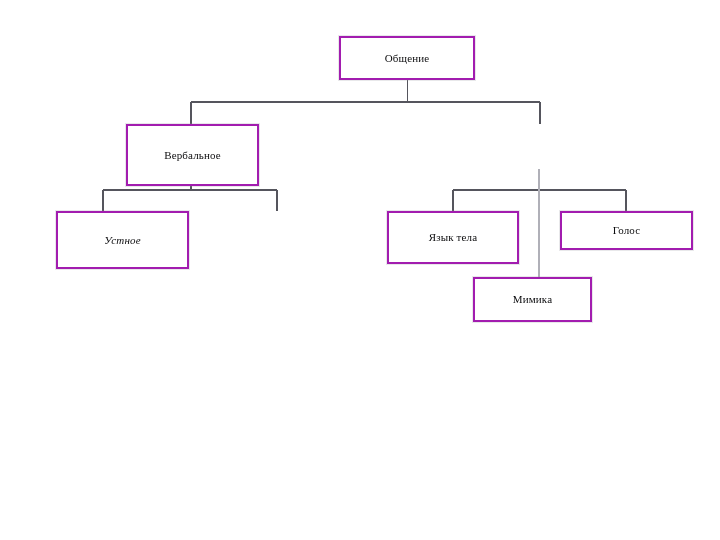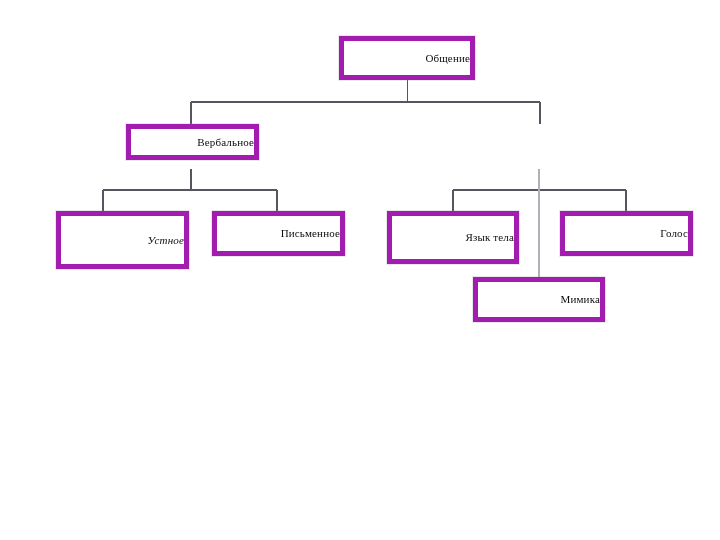--- a/index.html
+++ b/index.html
@@ -21,45 +21,45 @@
     left: 0;
     top: 0;
     width: 720px;
     height: 540px;
   }
   
   .node {
     position: absolute;
     box-sizing: border-box;
     background: #ffffff;
-    border: 5px solid #a21caf;
+    border: 2px solid #a21caf;
     box-shadow: 0 0 0 1px rgba(150,150,158,0.22);
     display: flex;
     align-items: center;
-    justify-content: flex-end;
+    justify-content: center;
     z-index: 5;
   }
   .node-label {
     font-size: 11px;
     line-height: 13px;
     color: #0d0d0f;
     letter-spacing: 0.15px;
     white-space: nowrap;
     text-align: center;
     -webkit-font-smoothing: none;
   }
   
   .n-root      { left: 339px; top: 36px;  width: 136px; height: 44px; }
-  .n-verbal    { left: 126px; top: 124px; width: 133px; height: 36px; }
+  .n-verbal    { left: 126px; top: 124px; width: 133px; height: 62px; }
   .n-nonverbal { left: 474px; top: 124px; width: 132px; height: 45px; }
   .n-oral      { left: 56px;  top: 211px; width: 133px; height: 58px; font-style: italic; }
   .n-written   { left: 212px; top: 211px; width: 133px; height: 45px; }
   .n-body      { left: 387px; top: 211px; width: 132px; height: 53px; }
-  .n-voice     { left: 560px; top: 211px; width: 133px; height: 45px; }
-  .n-mimic     { left: 473px; top: 277px; width: 132px; height: 45px; }
+  .n-voice     { left: 560px; top: 211px; width: 133px; height: 39px; }
+  .n-mimic     { left: 473px; top: 277px; width: 119px; height: 45px; }
 </style>
 </head>
 <body>
 
 <div id="canvas">
 
   <svg id="connectors" viewBox="0 0 720 540" width="720" height="540" xmlns="http://www.w3.org/2000/svg">
 
     <g stroke="#55555d" stroke-width="1.3" fill="none" shape-rendering="crispEdges">
       <line x1="407.5" y1="80" x2="407.5" y2="102"></line>
@@ -92,23 +92,20 @@
 
   <div class="node n-verbal">
     <span class="node-label">Вербальное</span>
   </div>
 
 
   <div class="node n-oral">
     <span class="node-label">Устное</span>
   </div>
 
-  <div class="node n-written">
-    <span class="node-label">Письменное</span>
-  </div>
 
   <div class="node n-body">
     <span class="node-label">Язык тела</span>
   </div>
 
   <div class="node n-voice">
     <span class="node-label">Голос</span>
   </div>
 
   <div class="node n-mimic">

